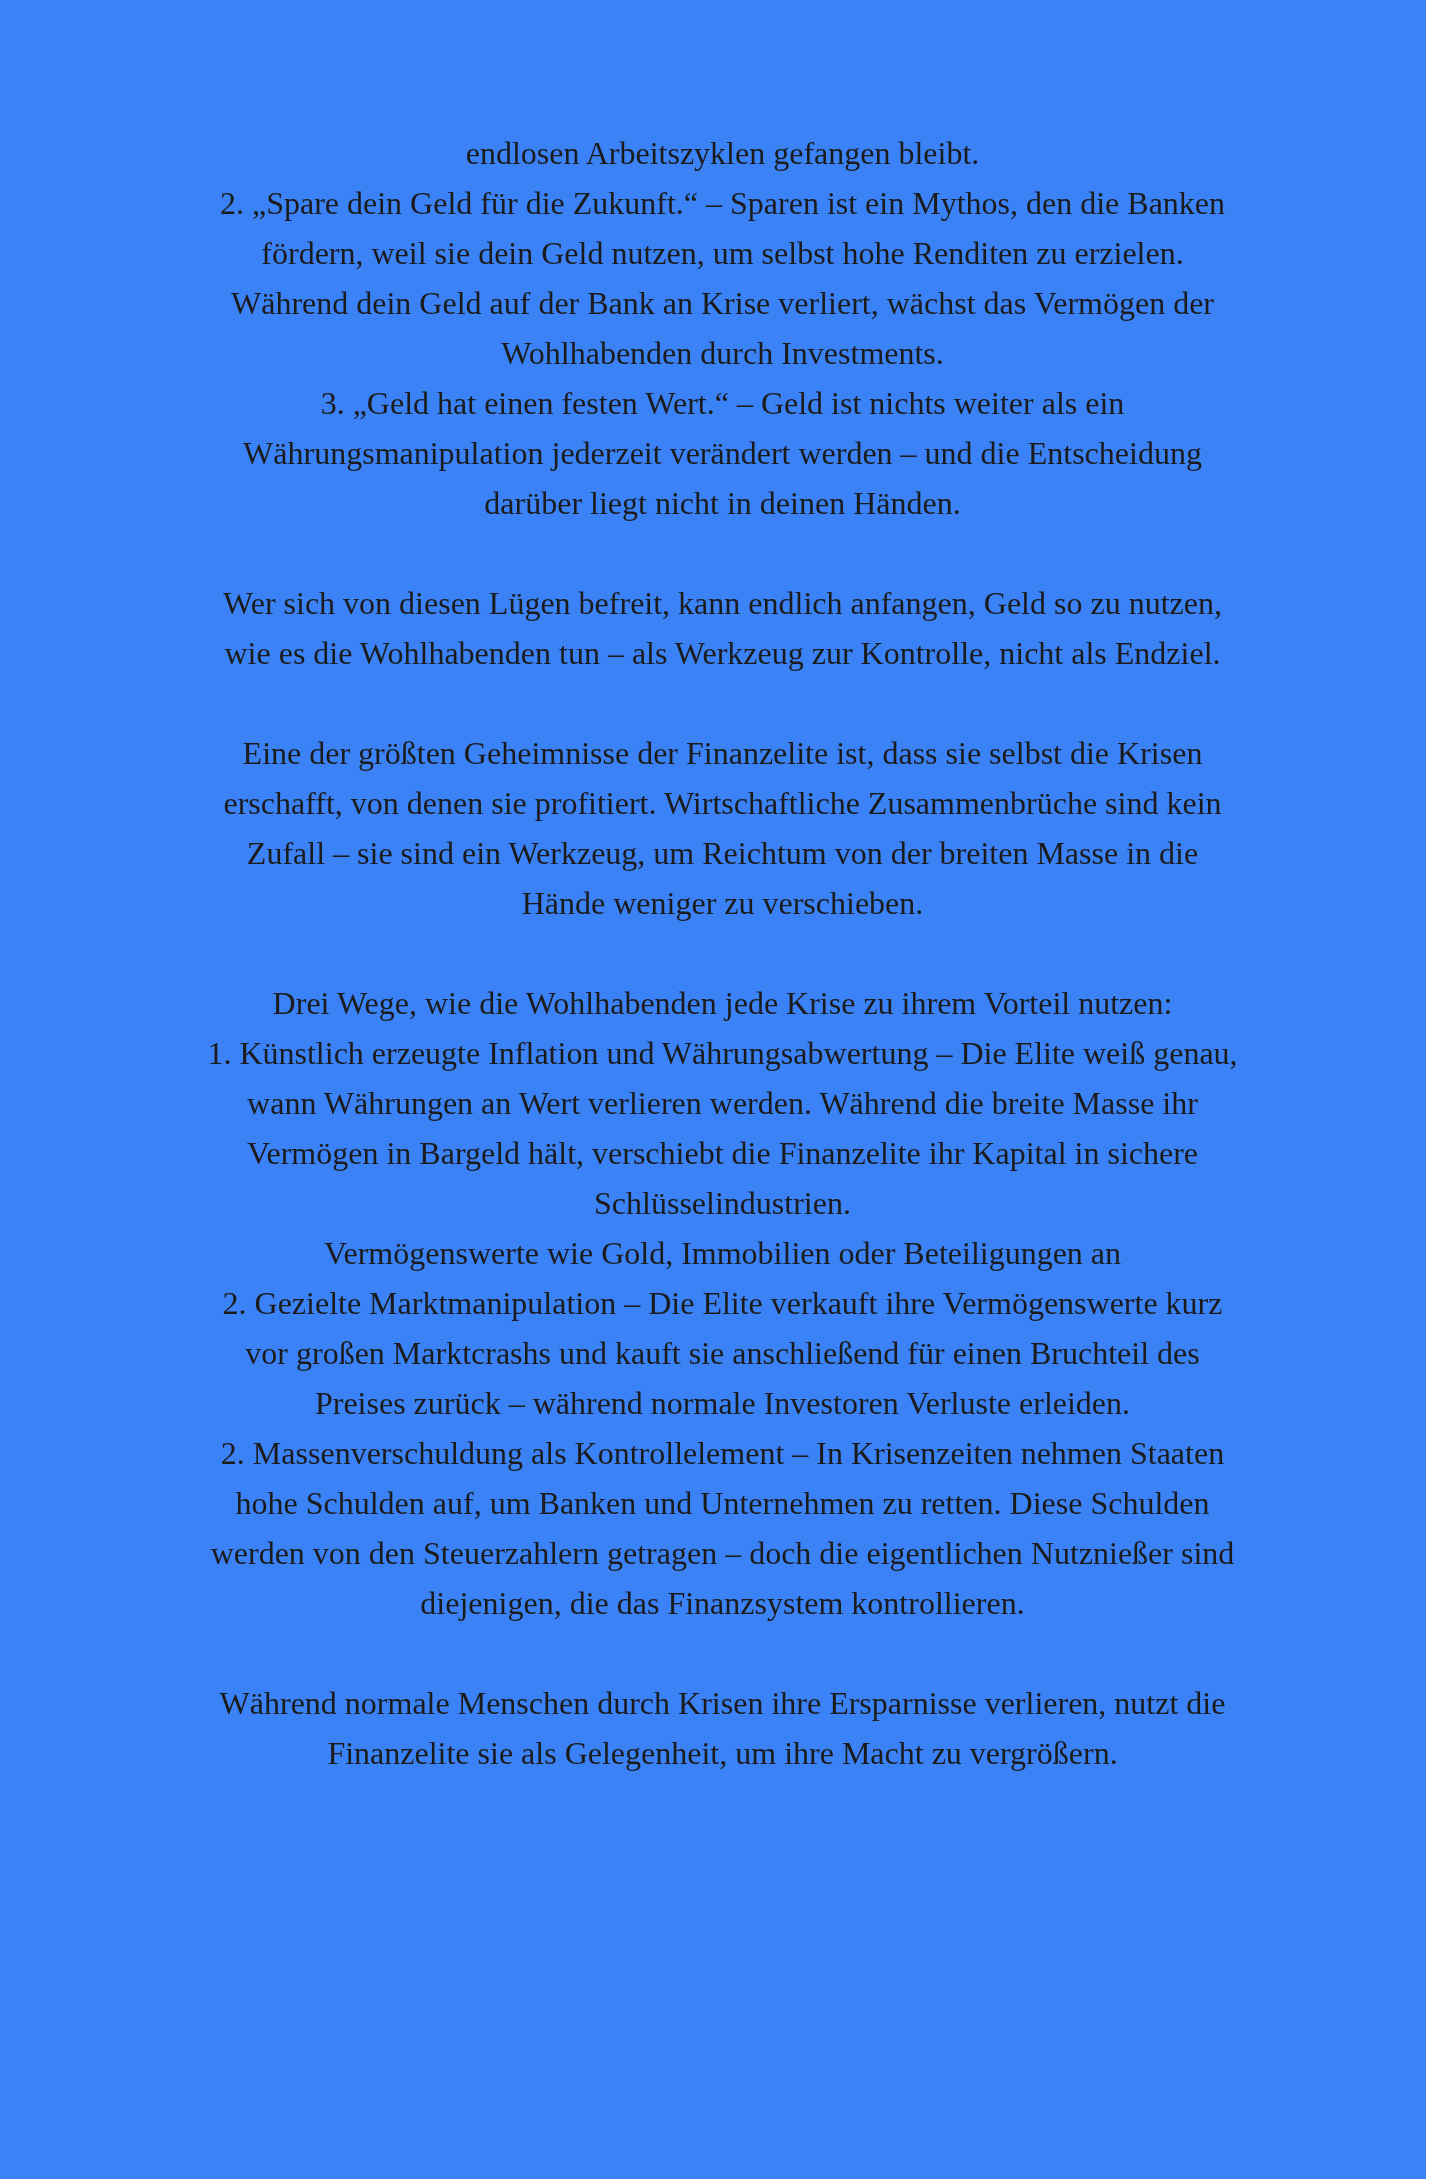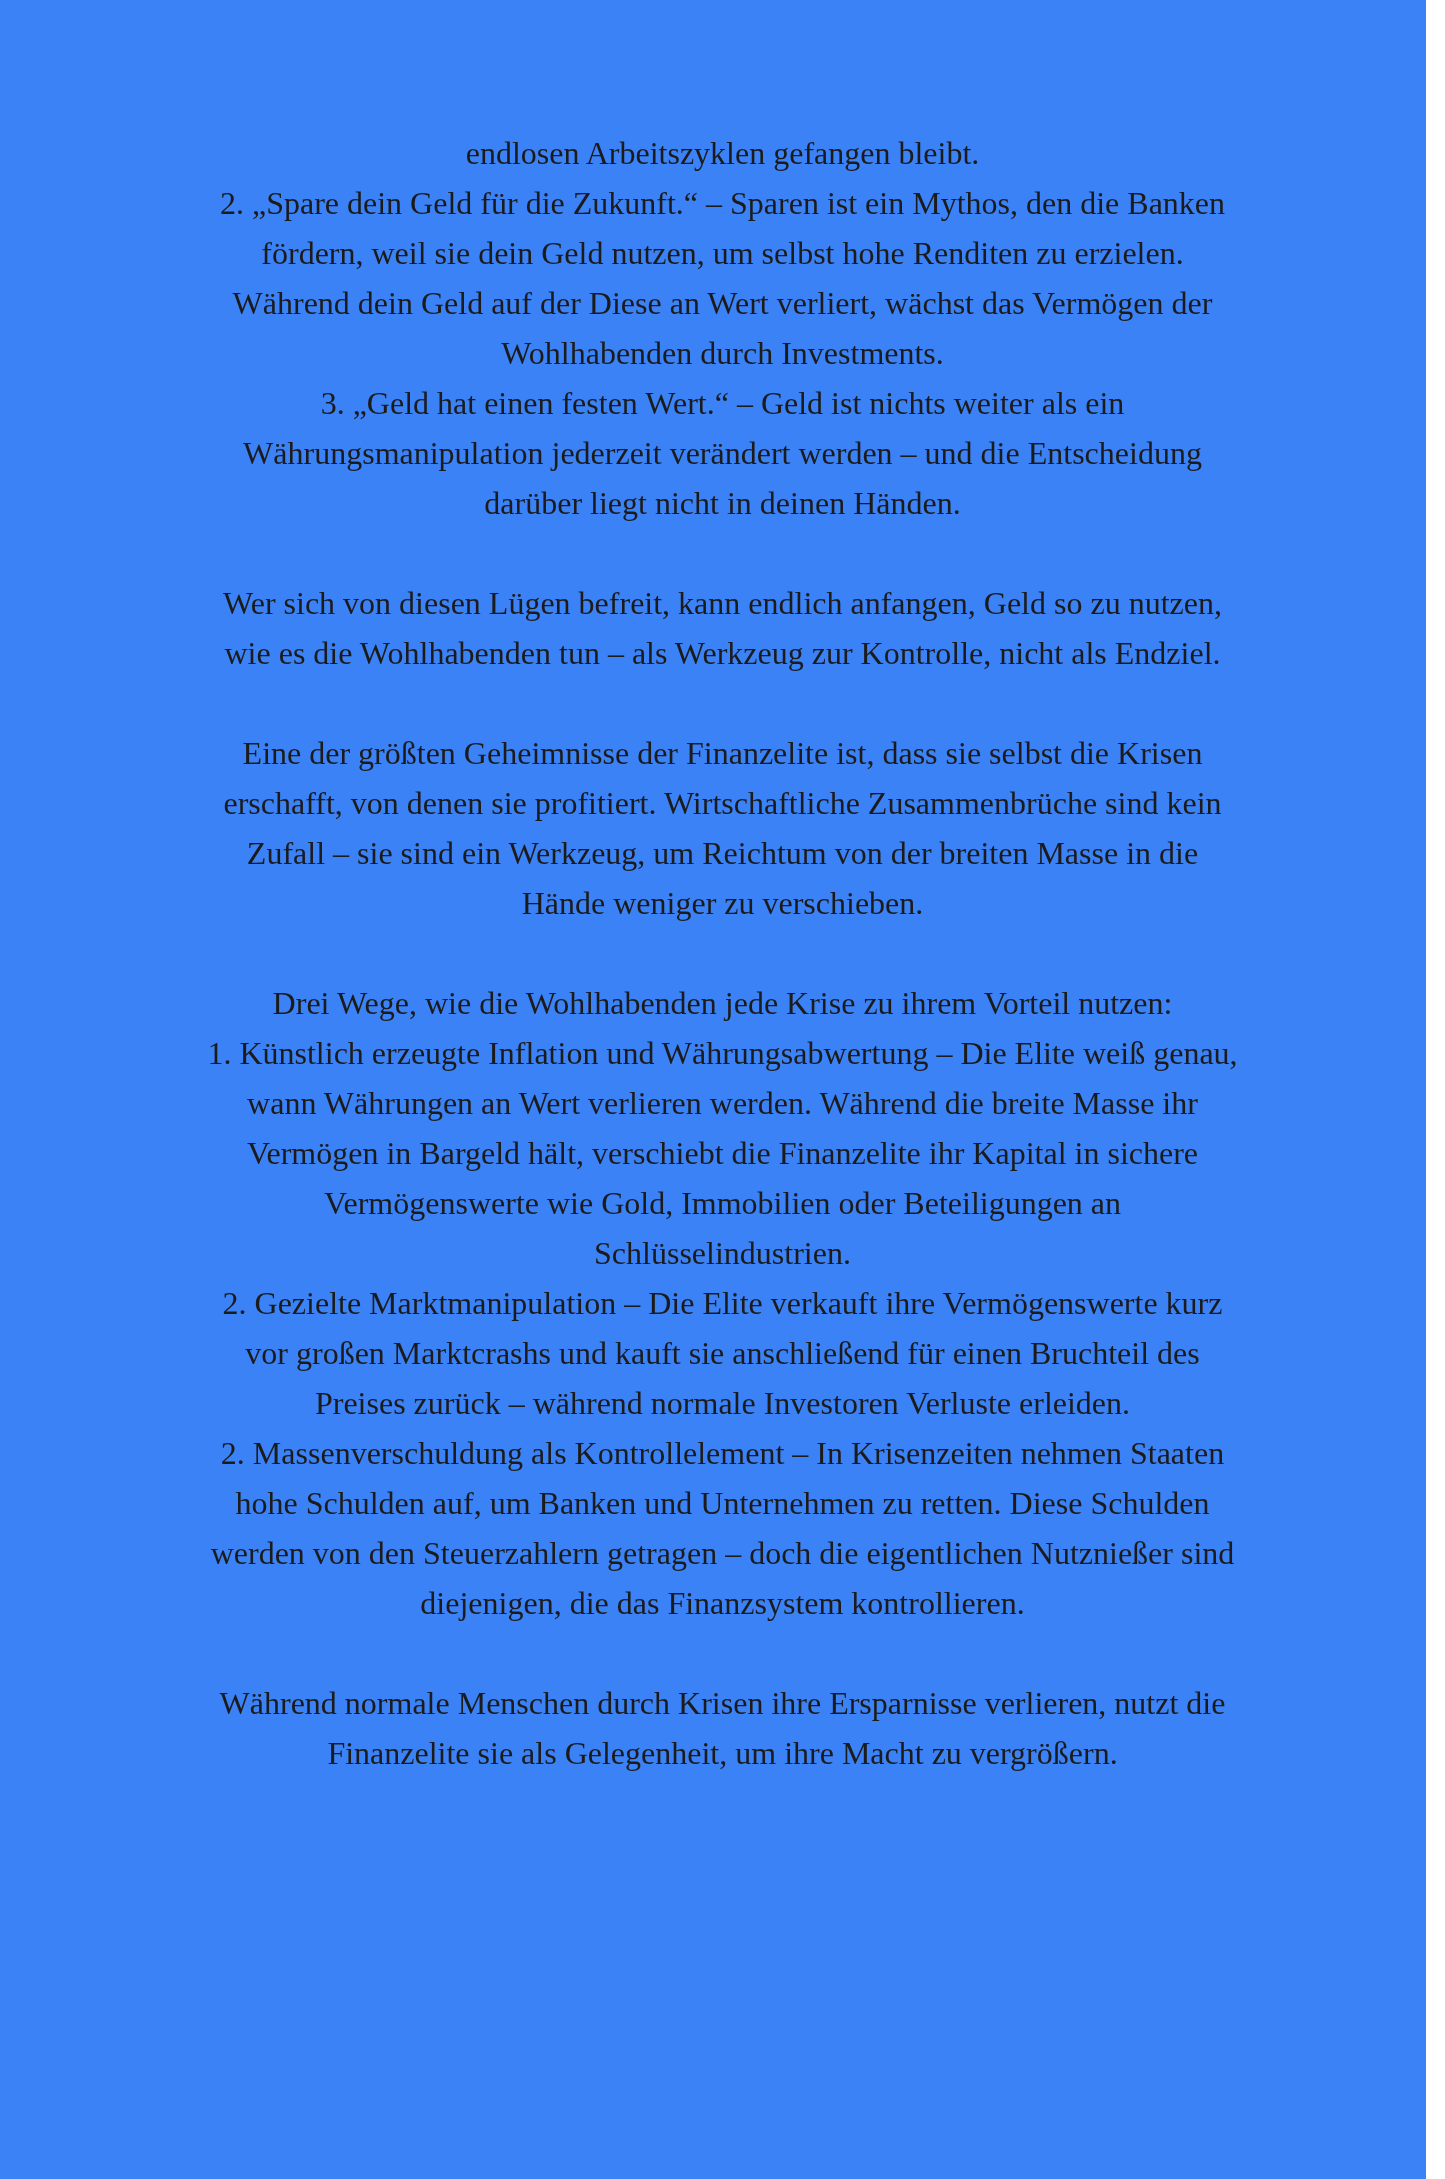--- a/index.html
+++ b/index.html
@@ -34,43 +34,43 @@
 </style>
 </head>
 <body>
 
 <div class="page">
   <div class="text-column" id="doc">
       <div class="block">
         <div class="line">endlosen Arbeitszyklen gefangen bleibt.</div>
         <div class="line">2. „Spare dein Geld für die Zukunft.“ – Sparen ist ein Mythos, den die Banken</div>
         <div class="line">fördern, weil sie dein Geld nutzen, um selbst hohe Renditen zu erzielen.</div>
-        <div class="line">Während dein Geld auf der Diese an Wert verliert, wächst das Vermögen der</div>
+        <div class="line">Während dein Geld auf der Bank an Krise verliert, wächst das Vermögen der</div>
         <div class="line">Wohlhabenden durch Investments.</div>
         <div class="line">3. „Geld hat einen festen Wert.“ – Geld ist nichts weiter als ein</div>
         <div class="line">Währungsmanipulation jederzeit verändert werden – und die Entscheidung</div>
         <div class="line">darüber liegt nicht in deinen Händen.</div>
       </div>
       <div class="block">
         <div class="line">Wer sich von diesen Lügen befreit, kann endlich anfangen, Geld so zu nutzen,</div>
         <div class="line">wie es die Wohlhabenden tun – als Werkzeug zur Kontrolle, nicht als Endziel.</div>
       </div>
       <div class="block">
         <div class="line">Eine der größten Geheimnisse der Finanzelite ist, dass sie selbst die Krisen</div>
         <div class="line">erschafft, von denen sie profitiert. Wirtschaftliche Zusammenbrüche sind kein</div>
         <div class="line">Zufall – sie sind ein Werkzeug, um Reichtum von der breiten Masse in die</div>
         <div class="line">Hände weniger zu verschieben.</div>
       </div>
       <div class="block">
         <div class="line">Drei Wege, wie die Wohlhabenden jede Krise zu ihrem Vorteil nutzen:</div>
         <div class="line">1. Künstlich erzeugte Inflation und Währungsabwertung – Die Elite weiß genau,</div>
         <div class="line">wann Währungen an Wert verlieren werden. Während die breite Masse ihr</div>
         <div class="line">Vermögen in Bargeld hält, verschiebt die Finanzelite ihr Kapital in sichere</div>
+        <div class="line">Schlüsselindustrien.</div>
         <div class="line">Vermögenswerte wie Gold, Immobilien oder Beteiligungen an</div>
-        <div class="line">Schlüsselindustrien.</div>
         <div class="line">2. Gezielte Marktmanipulation – Die Elite verkauft ihre Vermögenswerte kurz</div>
         <div class="line">vor großen Marktcrashs und kauft sie anschließend für einen Bruchteil des</div>
         <div class="line">Preises zurück – während normale Investoren Verluste erleiden.</div>
         <div class="line">2. Massenverschuldung als Kontrollelement – In Krisenzeiten nehmen Staaten</div>
         <div class="line">hohe Schulden auf, um Banken und Unternehmen zu retten. Diese Schulden</div>
         <div class="line">werden von den Steuerzahlern getragen – doch die eigentlichen Nutznießer sind</div>
         <div class="line">diejenigen, die das Finanzsystem kontrollieren.</div>
       </div>
       <div class="block">
         <div class="line">Während normale Menschen durch Krisen ihre Ersparnisse verlieren, nutzt die</div>

